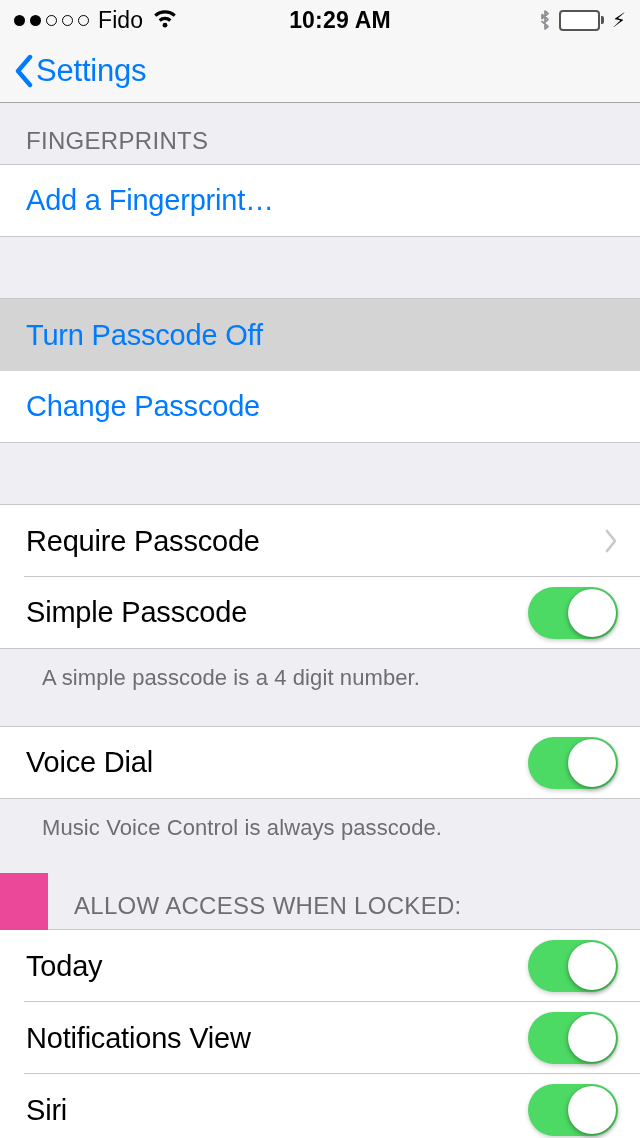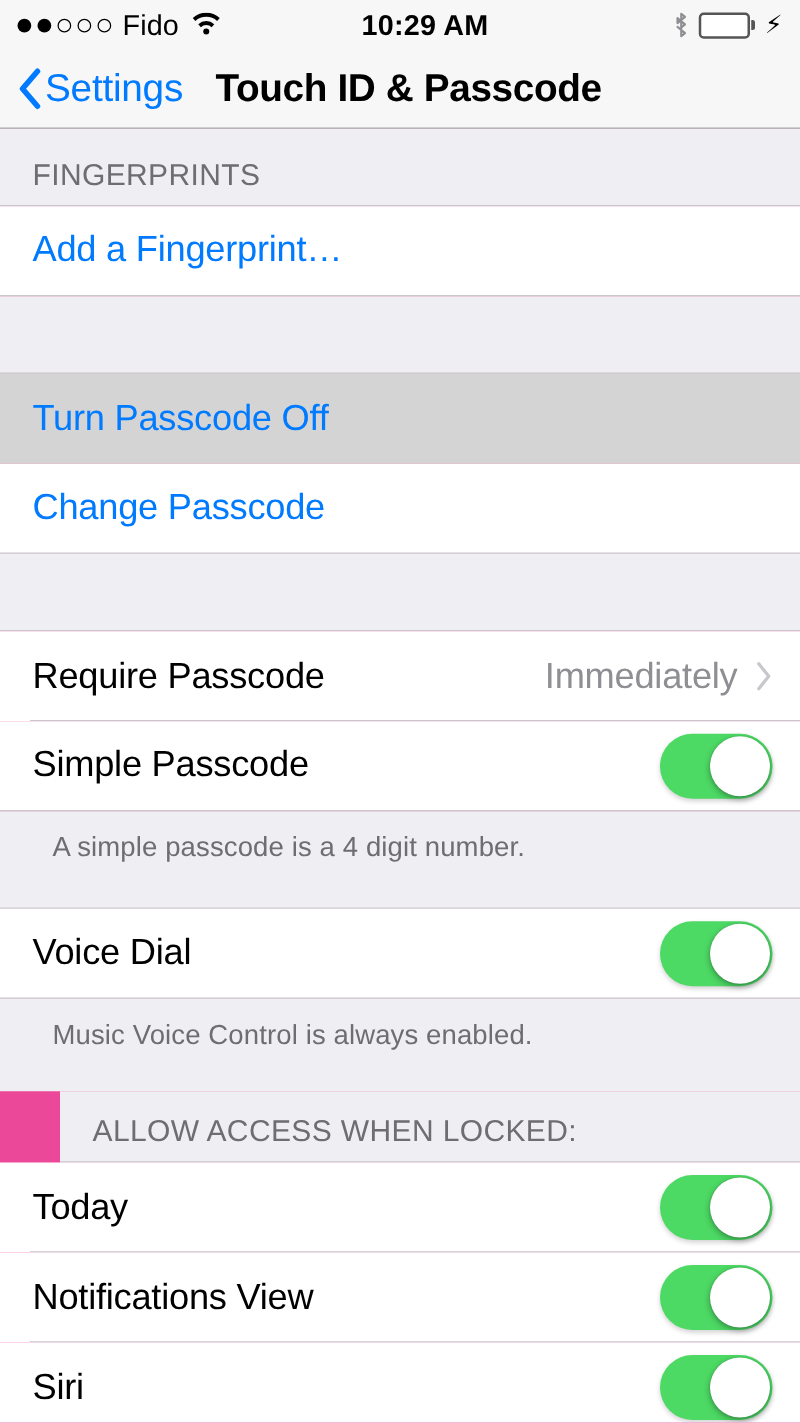--- a/index.html
+++ b/index.html
@@ -147,21 +147,20 @@
 
   <div class="navbar">
     <div class="back">
       <span class="chev-back">
         <svg width="20" height="34" viewBox="0 0 20 34">
           <path d="M16 3 L4 17 L16 31" fill="none" stroke="#007AFF" stroke-width="4.4" stroke-linecap="round" stroke-linejoin="round"></path>
         </svg>
       </span>
       <span class="back-label">Settings</span>
     </div>
-    <span class="nav-title">Touch ID &amp; Passcode</span>
   </div>
 
   <div class="group-header">
     <span>FINGERPRINTS</span>
   </div>
 
   <div class="row edge-bottom">
     <span class="row-label blue">Add a Fingerprint…</span>
   </div>
 
@@ -173,21 +172,20 @@
 
   <div class="row edge-bottom">
     <span class="row-label blue">Change Passcode</span>
   </div>
 
   <div class="gap notop" style="height:62px;"></div>
 
   <div class="row sep">
     <span class="row-label">Require Passcode</span>
     <span class="row-right">
-      <span class="row-value">Immediately</span>
       <span class="chev-disc">
         <svg width="14" height="26" viewBox="0 0 14 26">
           <path d="M3 3 L11 13 L3 23" fill="none" stroke="#C7C7CC" stroke-width="2.6" stroke-linecap="round" stroke-linejoin="round"></path>
         </svg>
       </span>
     </span>
   </div>
 
   <div class="row edge-bottom">
     <span class="row-label">Simple Passcode</span>
@@ -205,21 +203,21 @@
   <div class="row edge-bottom">
     <span class="row-label">Voice Dial</span>
     <span class="row-right">
       <span class="switch">
         <span class="knob"></span>
       </span>
     </span>
   </div>
 
   <div class="footer-note" style="height:74px; border-bottom:none;">
-    <span>Music Voice Control is always enabled.</span>
+    <span>Music Voice Control is always passcode.</span>
   </div>
 
   <div class="group-header" style="height:57px;margin-left:48px;">
     <span>ALLOW ACCESS WHEN LOCKED:</span>
   </div>
 
   <div class="row sep">
     <span class="row-label">Today</span>
     <span class="row-right">
       <span class="switch">

